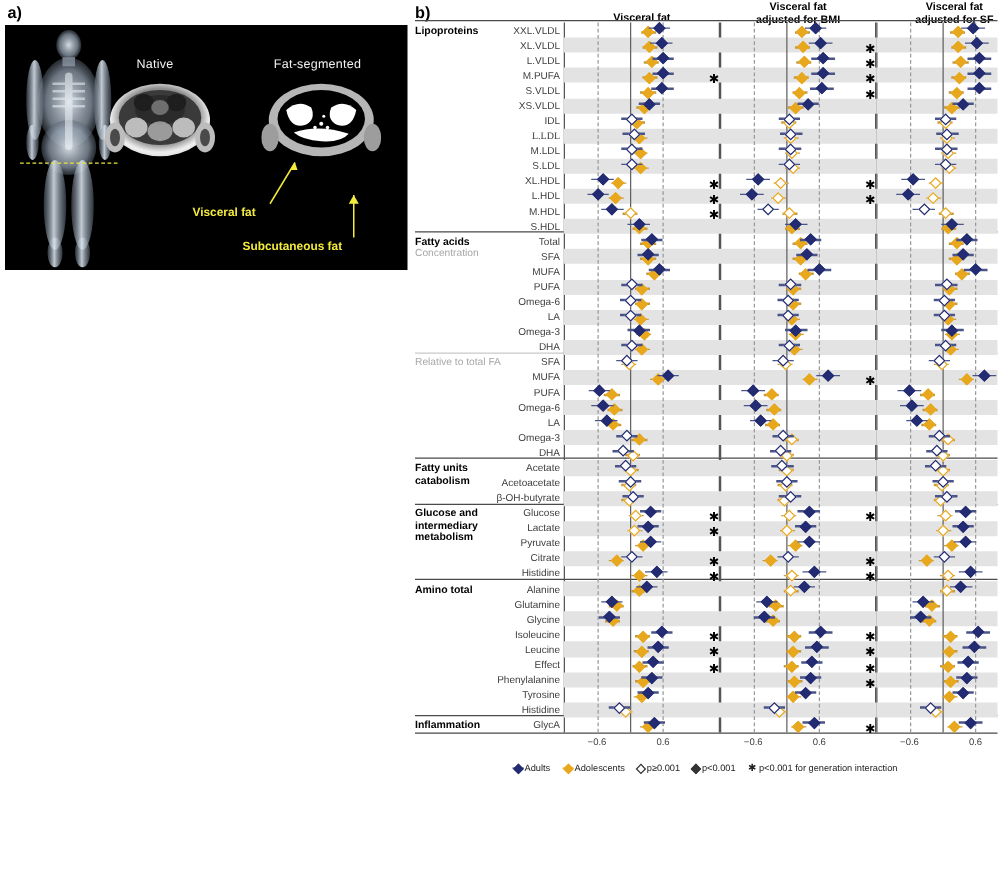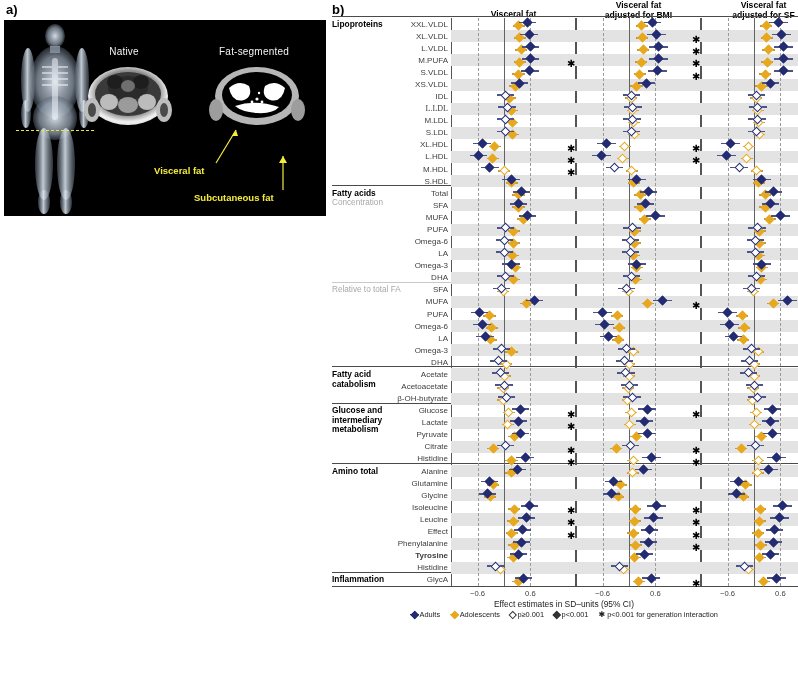--- a/index.html
+++ b/index.html
@@ -176,21 +176,21 @@
     </div>
   <div id="sections-layer">
       <div class="sect-rule" style="left: 2px; width: 494px; top: 15.96px;"></div>
       <div class="sect-head" style="left: 2px; top: 19.66px; width: 84px; white-space: normal;">Lipoproteins</div>
       <div class="sect-rule" style="left: 2px; width: 494px; top: 185.08px;"></div>
       <div class="sect-head" style="left: 2px; top: 188.78px; width: 84px; white-space: normal;">Fatty acids</div>
       <div class="sub-head" style="left: 2px; top: 198.28px;">Concentration</div>
       <div class="sub-rule" style="left: 2px; width: 494px; top: 281.72px;"></div>
       <div class="sub-head" style="left: 2px; top: 285.42px;">Relative to total FA</div>
       <div class="sect-rule" style="left: 2px; width: 494px; top: 366.28px;"></div>
-      <div class="sect-head" style="left: 2px; top: 369.98px; width: 84px; white-space: normal;">Fatty acid catabolism</div>
+      <div class="sect-head" style="left: 2px; top: 369.98px; width: 84px; white-space: normal;">Fatty units catabolism</div>
       <div class="sect-rule" style="left: 2px; width: 494px; top: 402.52px;"></div>
       <div class="sect-head" style="left: 2px; top: 406.22px; width: 84px; white-space: normal;">Glucose and intermediary metabolism</div>
       <div class="sect-rule" style="left: 2px; width: 494px; top: 462.92px;"></div>
       <div class="sect-head" style="left: 2px; top: 466.62px; width: 84px; white-space: normal;">Amino total</div>
       <div class="sect-rule" style="left: 2px; width: 494px; top: 571.64px;"></div>
       <div class="sect-head" style="left: 2px; top: 575.34px; width: 84px; white-space: normal;">Inflammation</div>
       <div class="sect-rule" style="left: 2px; width: 494px; top: 585.92px;"></div>
       <div class="axtick" style="left: 129.6px; width: 36px; top: 588.92px;">−0.6</div>
       <div class="axtick" style="left: 182.4px; width: 36px; top: 588.92px;">0.6</div>
       <div class="axtick" style="left: 254.6px; width: 36px; top: 588.92px;">−0.6</div>
@@ -236,21 +236,21 @@
       <div class="rowlabel" style="right: 350px; top: 430.32px;">Pyruvate</div>
       <div class="rowlabel" style="right: 350px; top: 442.4px;">Citrate</div>
       <div class="rowlabel" style="right: 350px; top: 454.48px;">Histidine</div>
       <div class="rowlabel" style="right: 350px; top: 466.56px;">Alanine</div>
       <div class="rowlabel" style="right: 350px; top: 478.64px;">Glutamine</div>
       <div class="rowlabel" style="right: 350px; top: 490.72px;">Glycine</div>
       <div class="rowlabel" style="right: 350px; top: 502.8px;">Isoleucine</div>
       <div class="rowlabel" style="right: 350px; top: 514.88px;">Leucine</div>
       <div class="rowlabel" style="right: 350px; top: 526.96px;">Effect</div>
       <div class="rowlabel" style="right: 350px; top: 539.04px;">Phenylalanine</div>
-      <div class="rowlabel" style="right: 350px; top: 551.12px; font-weight: bold;">Tyrosine</div>
+      <div class="rowlabel" style="right: 350px; top: 551.12px;">Tyrosine</div>
       <div class="rowlabel" style="right: 350px; top: 563.2px;">Histidine</div>
       <div class="rowlabel" style="right: 350px; top: 575.28px;">GlycA</div>
     </div>
   <div id="plots-layer">
       <div class="plotpanel" style="left: 121px; top: 18.16px; width: 125px; height: 567.76px;"></div>
       <div class="band" style="left: 121px; width: 125px; top: 30.24px; height: 12.08px;"></div>
       <div class="band" style="left: 121px; width: 125px; top: 54.4px; height: 12.08px;"></div>
       <div class="band" style="left: 121px; width: 125px; top: 78.56px; height: 12.08px;"></div>
       <div class="band" style="left: 121px; width: 125px; top: 102.72px; height: 12.08px;"></div>
       <div class="band" style="left: 121px; width: 125px; top: 126.88px; height: 12.08px;"></div>
@@ -914,15 +914,14 @@
       <div class="mk adol" style="left: 305.18px; top: 577.98px;"></div>
       <div class="errbar eb adult" style="left: 311.514px; width: 18.9728px; top: 577.48px;"></div>
       <div class="mk adult" style="left: 317.5px; top: 574.78px;"></div>
       <div class="star" style="left: 362px; top: 580.88px;">✱</div>
       <div class="errbar eb adol" style="left: 427.643px; width: 12.0736px; top: 580.68px;"></div>
       <div class="mk adol" style="left: 430.18px; top: 577.98px;"></div>
       <div class="errbar eb adult" style="left: 436.954px; width: 18.9728px; top: 577.48px;"></div>
       <div class="mk adult" style="left: 442.94px; top: 574.78px;"></div>
     </div>
 
-  <div id="xaxis-title" style="top: 598.92px;">Effect estimates in SD–units (95% CI)</div>
   <div id="legend" style="top: 609.92px;"><span class="lg-item"><span class="lg-bar" style="background: rgb(35, 44, 114);"></span><span class="lg-mk" style="background: rgb(35, 44, 114); border: 1px solid rgb(35, 44, 114);"></span><span>Adults</span></span><span class="lg-item"><span class="lg-bar" style="background: rgb(232, 168, 30);"></span><span class="lg-mk" style="background: rgb(232, 168, 30); border: 1px solid rgb(232, 168, 30);"></span><span>Adolescents</span></span><span class="lg-item"><span class="lg-mk" style="background: rgb(255, 255, 255); border: 1.2px solid rgb(51, 51, 51);"></span><span>p≥0.001</span></span><span class="lg-item"><span class="lg-mk" style="background: rgb(51, 51, 51); border: 1px solid rgb(51, 51, 51);"></span><span>p&lt;0.001</span></span><span class="lg-item"><span style="font-size: 8px; margin-right: 2px; font-family: &quot;DejaVu Sans&quot;, sans-serif;">✱</span><span>p&lt;0.001 for generation interaction</span></span></div>
 </div>
 
 </body></html>

